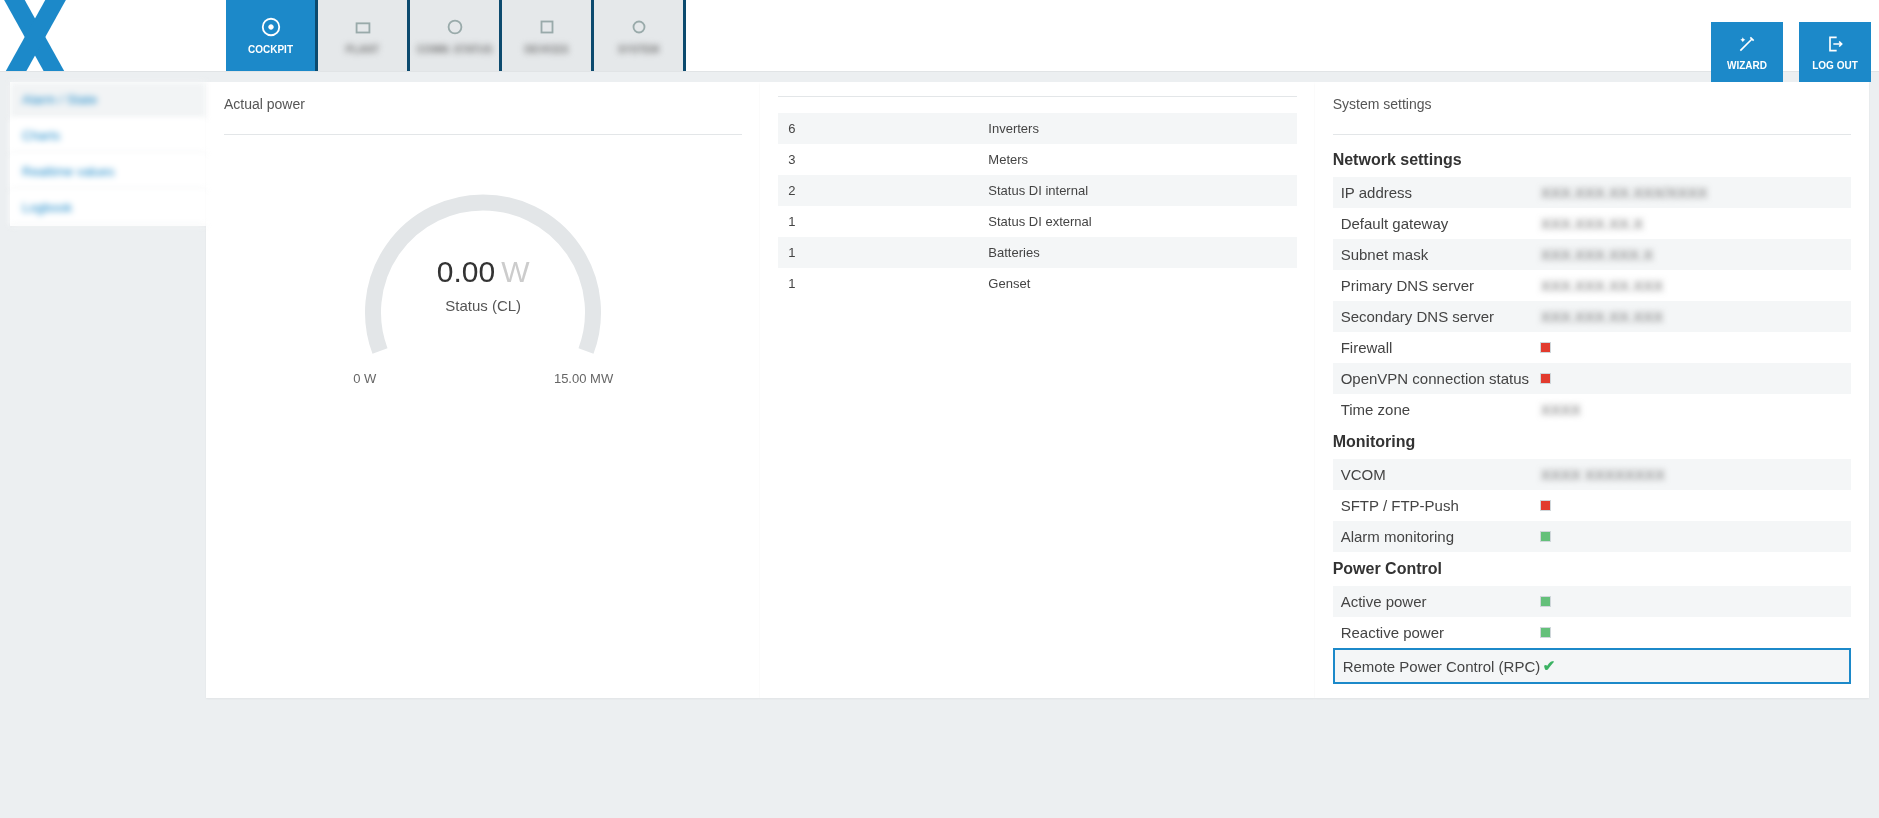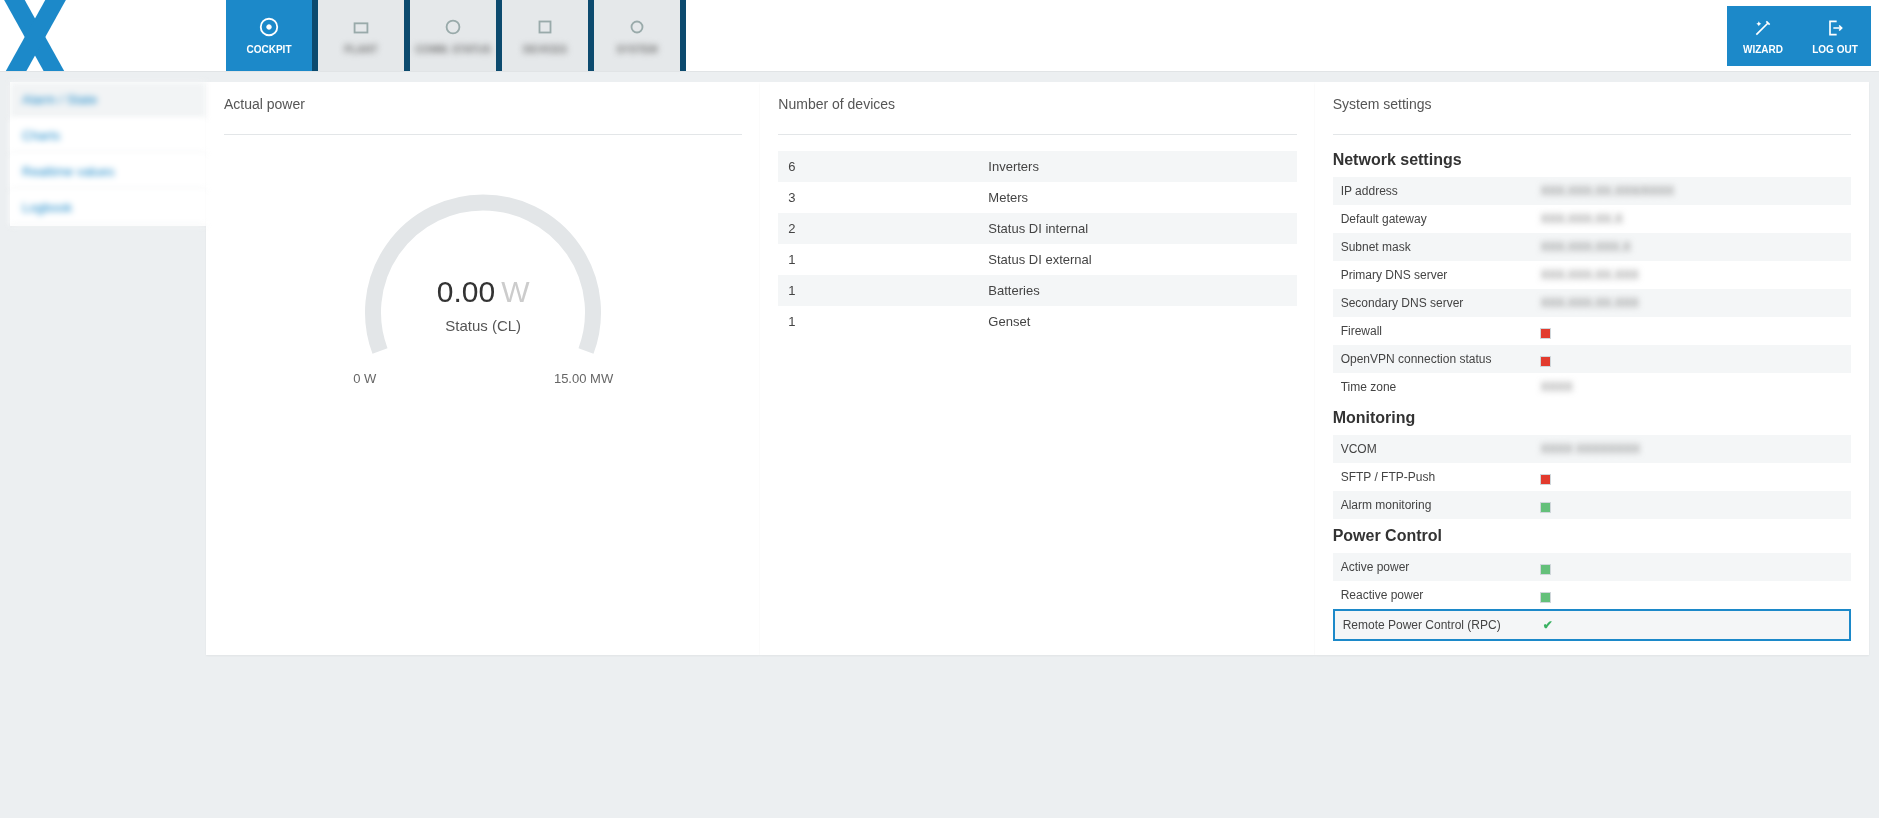--- a/index.html
+++ b/index.html
@@ -2,57 +2,57 @@
 <html><head>
 <meta charset="utf-8">
 <style>
   * { box-sizing: border-box; margin: 0; padding: 0; font-family: Arial, Helvetica, sans-serif; }
   body { background: #eceff1; color: #333; font-size: 13px; width: 1879px; }
   
   .topbar { display: flex; background: #fff; height: 72px; border-bottom: 1px solid #e1e4e6; }
   .logo { width: 90px; position: relative; overflow: hidden; }
   .logo svg { position: absolute; left: 0; top: -18px; }
   .nav { display: flex; margin-left: 136px; }
-  .nav-item { width: 92px; background: #e5e8ea; display: flex; flex-direction: column; align-items: center; justify-content: center; gap: 6px; font-size: 10px; font-weight: bold; color: #9aa; cursor: pointer; border-right: 6px solid #0c4a6e; }
+  .nav-item { width: 92px; background: #e5e8ea; display: flex; flex-direction: column; align-items: center; justify-content: center; gap: 6px; font-size: 10px; font-weight: bold; color: #9aa; cursor: pointer; border-right: 3px solid #0c4a6e; }
   .nav-item.active { background: #1c89c9; color: #fff; }
   .nav-item.active svg path, .nav-item.active svg circle { stroke: #fff; }
   .nav-item .blur { filter: blur(3px); color: #777; font-size: 10px; }
   .topbar .spacer { flex: 1; }
-  .top-actions { display: flex; gap: 0; padding: 6px 8px 0 0; }
+  .top-actions { display: flex; gap: 16px; padding: 22px 8px 0 0; }
   .top-btn { width: 72px; height: 60px; background: #1c89c9; color: #fff; display: flex; flex-direction: column; align-items: center; justify-content: center; gap: 6px; font-size: 10px; font-weight: bold; cursor: pointer; }
   
   .layout { display: flex; padding: 10px; }
   .sidebar { width: 196px; display: flex; flex-direction: column; gap: 0; }
   .sidebar-item { background: #fff; color: #1c89c9; padding: 10px 12px; font-size: 13px; border-bottom: 1px solid #e6e9eb; filter: blur(3px); cursor: pointer; }
   .sidebar-item:first-child { background: #f2f4f5; }
   .sidebar-wrap { background: #fff; box-shadow: 0 1px 2px rgba(0,0,0,.04); }
   .panel { background: #fff; flex: 1; padding: 14px 18px; box-shadow: 0 1px 2px rgba(0,0,0,.05); }
   .panel-title { font-size: 14px; color: #555; padding-bottom: 12px; margin-bottom: 10px; }
   .panel .hr { height: 1px; background: #e3e6e8; margin-bottom: 16px; }
   .col-gauge { width: 430px; }
   .col-devices { width: 414px; }
   .col-settings { width: 398px; }
   
   .gauge-area { display: flex; flex-direction: column; align-items: center; padding-top: 20px; }
   .gauge { position: relative; width: 270px; height: 200px; }
   .gauge svg { width: 270px; height: 200px; }
-  .gauge-center { position: absolute; top: 104px; width: 100%; text-align: center; }
+  .gauge-center { position: absolute; top: 84px; width: 100%; text-align: center; }
   .gauge-val { font-size: 30px; color: #333; }
   .gauge-unit { font-size: 30px; color: #ccc; margin-left: 6px; }
   .gauge-sub { font-size: 15px; color: #555; margin-top: 8px; }
   .gauge-minmax { display: flex; justify-content: space-between; width: 260px; margin-top: 0; color: #666; font-size: 13px; }
   
   .dev-table { width: 100%; border-collapse: collapse; }
   .dev-table tr:nth-child(odd) td { background: #f4f6f7; }
   .dev-table td { padding: 8px 10px 8px 10px; font-size: 13px; color: #444; }
   .dev-table td:first-child { width: 200px; }
   
   .sec-head { font-weight: bold; font-size: 16px; color: #333; margin: 8px 0 8px 0; }
   .sec-head.mt { margin-top: 8px; }
-  .set-row { display: flex; align-items: flex-end; padding: 7px 8px; font-size: 12px; color: #444; }
+  .set-row { display: flex; align-items: center; padding: 7px 8px; font-size: 15px; color: #444; }
   .set-row:nth-child(odd) { background: #f4f6f7; }
   .set-block .set-row:nth-of-type(odd) { background: #f4f6f7; }
   .set-block .set-row:nth-of-type(even) { background: #fff; }
   .set-row .lab { flex: 0 0 200px; }
   .set-row .val { color: #666; }
   .blurv { filter: blur(3px); color: #777; }
   .sq { width: 9px; height: 9px; display: inline-block; }
   .sq.red { background: #e23b2e; outline: 1px solid #d0d7db; }
   .sq.green { background: #64c07a; outline: 1px solid #d0d7db; }
   .check-green { color: #3bb263; font-weight: bold; }
@@ -144,21 +144,20 @@
         </div>
       </div>
       <div class="gauge-minmax">
         <span>0 W</span>
         <span>15.00 MW</span>
       </div>
     </div>
   </div>
 
   <div class="panel col-devices">
-    <div class="panel-title">Number of devices</div>
     <div class="hr"></div>
     <table class="dev-table">
       <tbody id="dev-tbody">
           <tr>
             <td>6</td>
             <td>Inverters</td>
           </tr>
           <tr>
             <td>3</td>
             <td>Meters</td>

